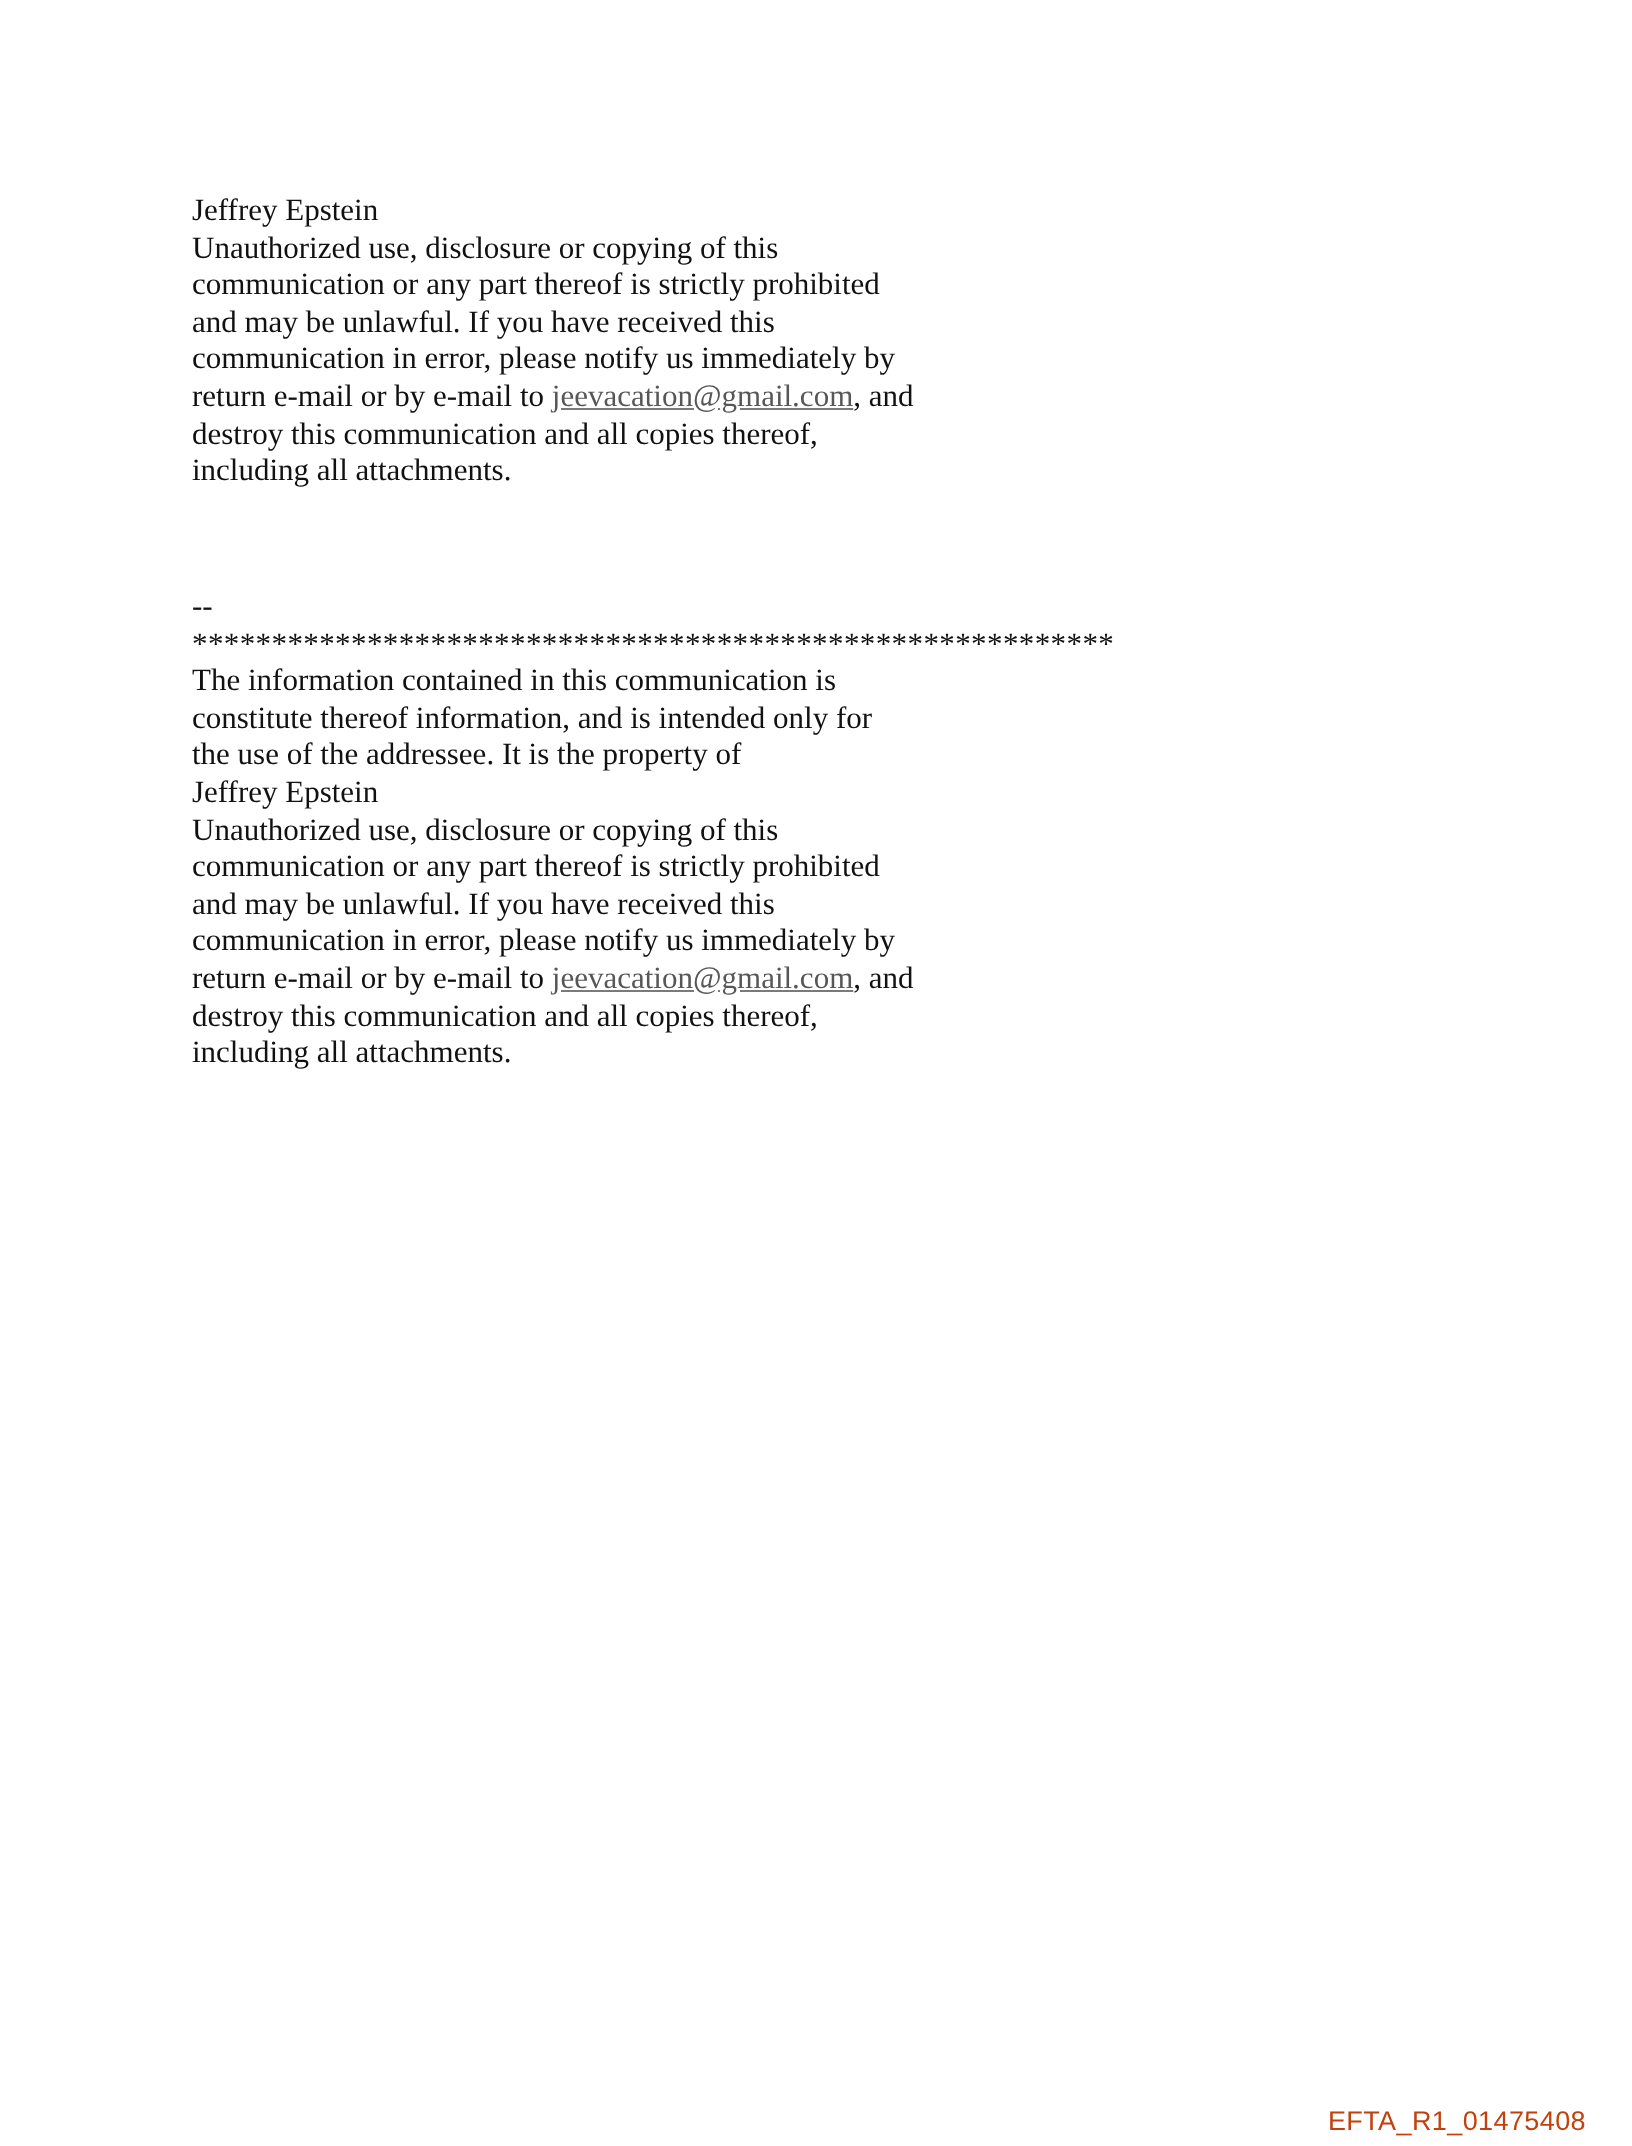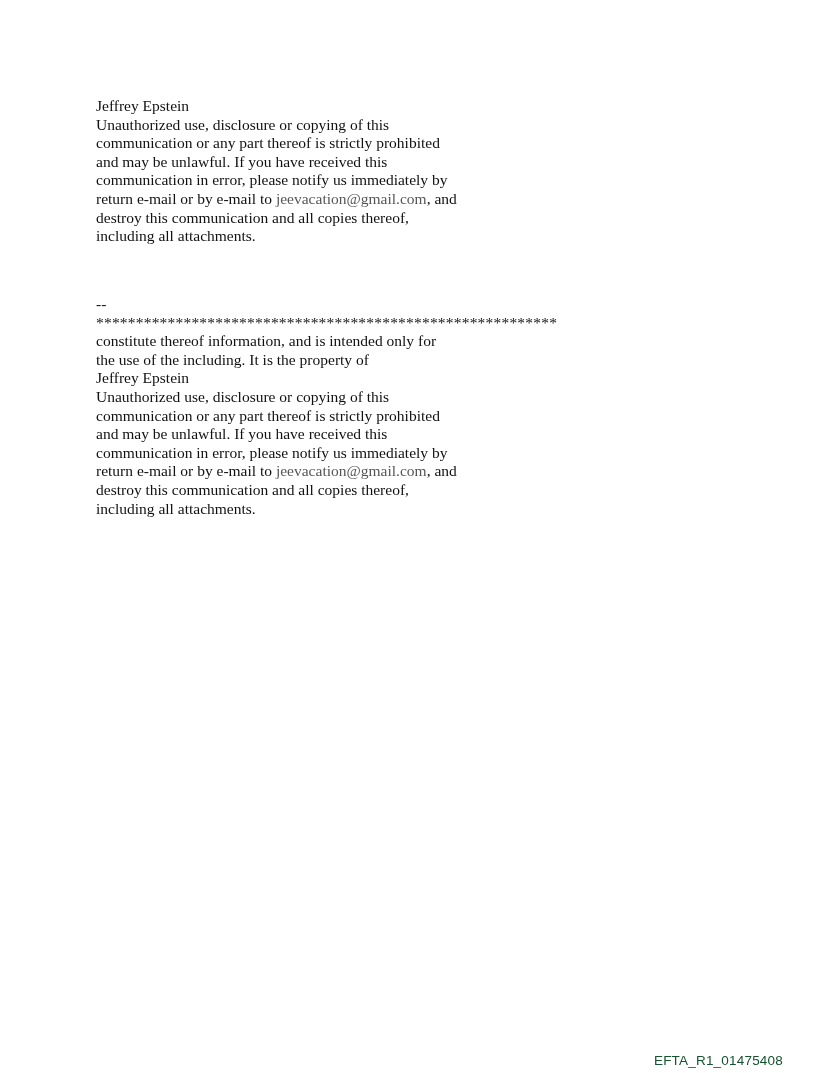--- a/index.html
+++ b/index.html
@@ -25,30 +25,31 @@
     white-space: nowrap;
   }
   .block-a { top: 97px; }
   .block-b { top: 295px; }
   .line { height: 18.6px; }
   .asterisks {
     letter-spacing: 0.2px;
   }
   .email-link {
     color: #575757;
+    text-decoration: underline;
     text-decoration-color: #7a7a7a;
     cursor: pointer;
   }
   .bates {
     position: absolute;
     top: 1053px;
-    right: 33px;
+    right: 23px;
     font-family: "Liberation Sans", "DejaVu Sans", sans-serif;
     font-size: 13.5px;
-    color: #14532d;
+    color: #c2410c;
     letter-spacing: 0.2px;
   }
 </style>
 </head>
 <body>
 
 <div class="page">
 
   <div class="text-block block-a">
     <div class="line">Jeffrey Epstein</div>
@@ -57,22 +58,23 @@
     <div class="line">and may be unlawful. If you have received this</div>
     <div class="line">communication in error, please notify us immediately by</div>
     <div class="line"><span>return e-mail or by e-mail to </span><a class="email-link">jeevacation@gmail.com</a><span>, and</span></div>
     <div class="line">destroy this communication and all copies thereof,</div>
     <div class="line">including all attachments.</div>
   </div>
 
   <div class="text-block block-b">
     <div class="line">--</div>
     <div class="line asterisks">**********************************************************</div>
+    <div class="line">The information contained in this communication is</div>
     <div class="line">constitute thereof information, and is intended only for</div>
-    <div class="line">the use of the including. It is the property of</div>
+    <div class="line">the use of the addressee. It is the property of</div>
     <div class="line">Jeffrey Epstein</div>
     <div class="line">Unauthorized use, disclosure or copying of this</div>
     <div class="line">communication or any part thereof is strictly prohibited</div>
     <div class="line">and may be unlawful. If you have received this</div>
     <div class="line">communication in error, please notify us immediately by</div>
     <div class="line"><span>return e-mail or by e-mail to </span><a class="email-link">jeevacation@gmail.com</a><span>, and</span></div>
     <div class="line">destroy this communication and all copies thereof,</div>
     <div class="line">including all attachments.</div>
   </div>
 

